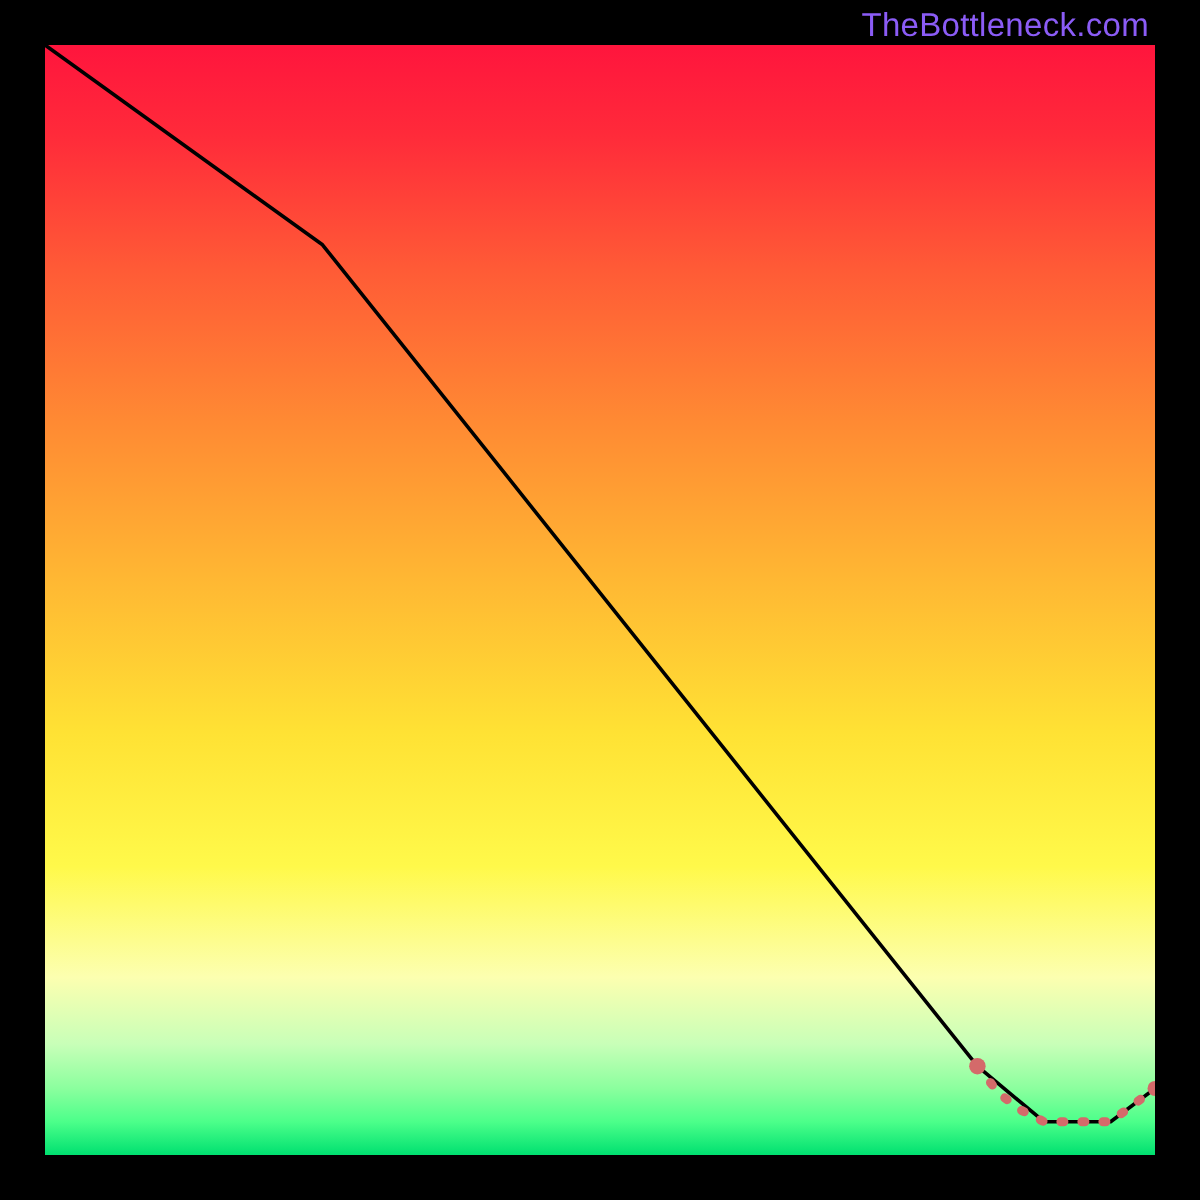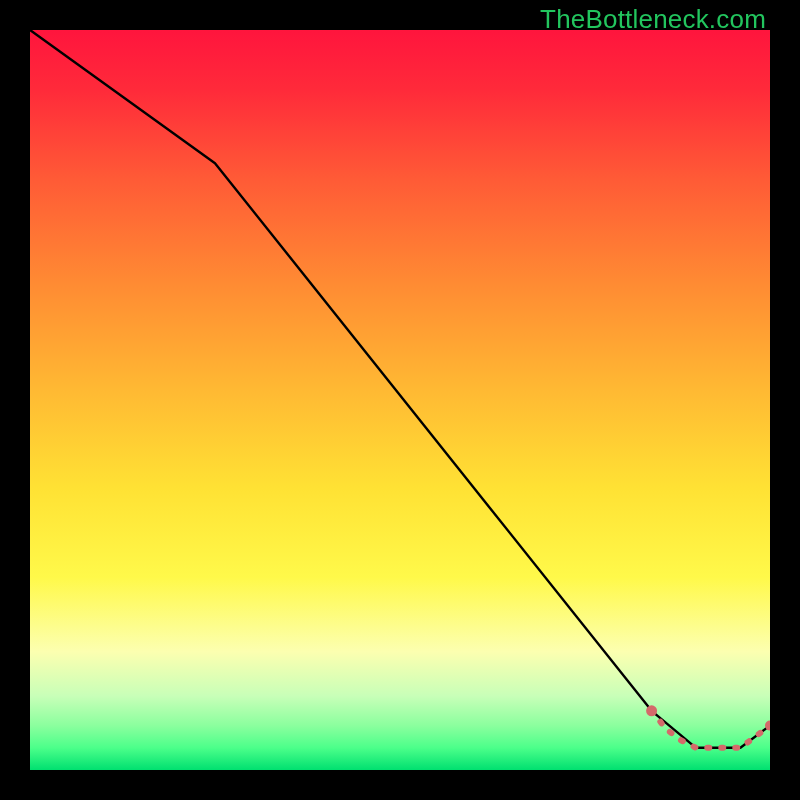--- a/index.html
+++ b/index.html
@@ -36,22 +36,22 @@
       #c8ffb8 90%,
       #8bff9e 94%,
       #4cff8a 97%,
       #00e070 100%
     );
   }
   .watermark {
     position: absolute;
     top: 4px;
     right: 34px;
-    color: #22c55e;
-    font-size: 26px;
+    color: #8b5cf6;
+    font-size: 22px;
     letter-spacing: 0.2px;
     font-weight: 400;
     user-select: none;
   }
   svg.overlay {
     position: absolute;
     left: 0;
     top: 0;
     width: 740px;
     height: 740px;

